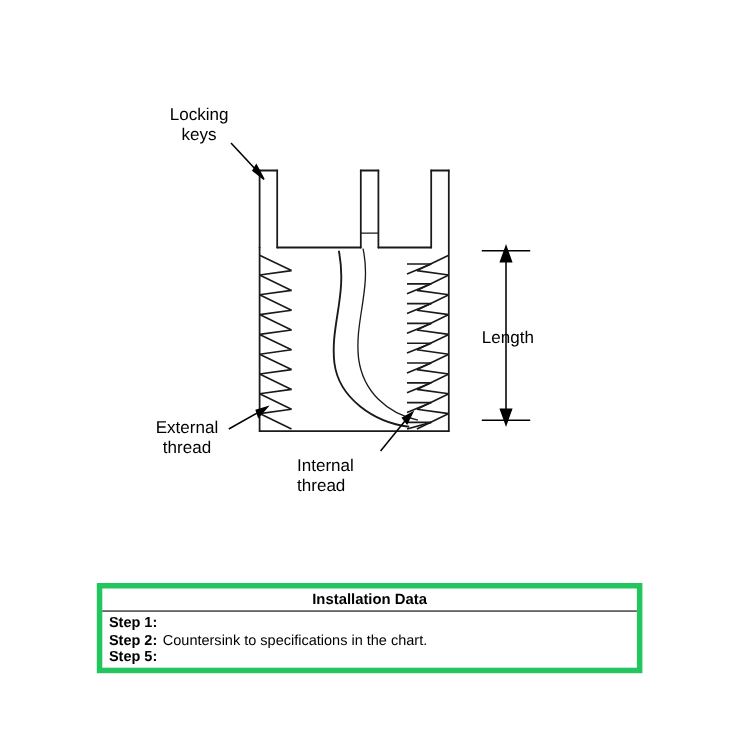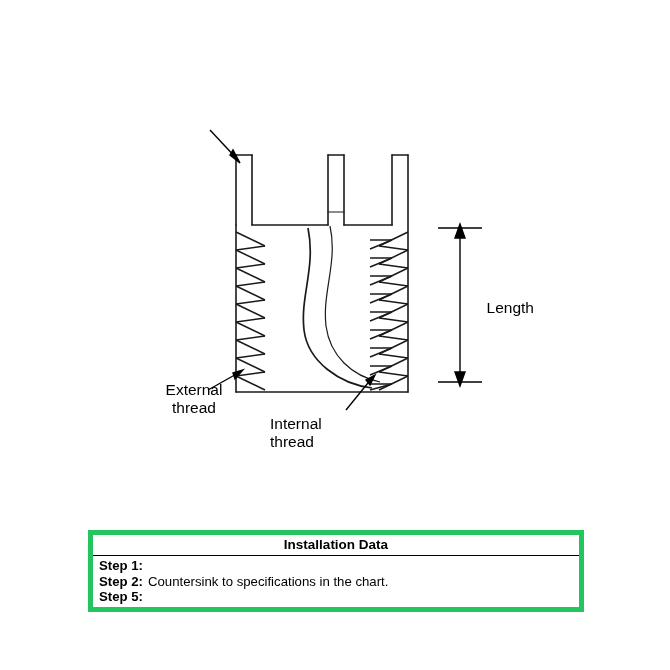--- a/index.html
+++ b/index.html
@@ -36,35 +36,35 @@
     color: #000000;
     white-space: pre;
   }
   #lbl-locking {
     left: 138px;
     top: 96px;
     text-align: center;
     width: 86px;
   }
   #lbl-external {
-    left: 148px;
+    left: 124px;
     top: 381px;
     text-align: center;
     width: 92px;
   }
   #lbl-internal {
     left: 270px;
     top: 415px;
     text-align: left;
     width: 84px;
   }
   #lbl-length {
-    left: 454px;
+    left: 438px;
     top: 299px;
-    text-align: right;
+    text-align: left;
     width: 80px;
   }
   
   #install {
     position: absolute;
     left: 88px;
     top: 530px;
     width: 496px;
     border: 5px solid #22c55e;
     background: #ffffff;
@@ -180,20 +180,22 @@
       <g stroke="#000000" fill="#000000" stroke-width="1.4">
         <line x1="460" y1="228" x2="460" y2="382"></line>
         <polygon points="460,224 455,238 465,238"></polygon>
         <polygon points="460,386 455,372 465,372"></polygon>
         <line x1="438" y1="228" x2="482" y2="228"></line>
         <line x1="438" y1="382" x2="482" y2="382"></line>
       </g>
     </svg>
 
     
+    <div class="lbl" id="lbl-locking">Locking
+keys</div>
     <div class="lbl" id="lbl-external">External
 thread</div>
     <div class="lbl" id="lbl-internal">Internal
 thread</div>
     <div class="lbl" id="lbl-length">Length</div>
   </div>
 
   <div id="install">
     <div id="install-title">Installation Data</div>
     <div id="install-body">

